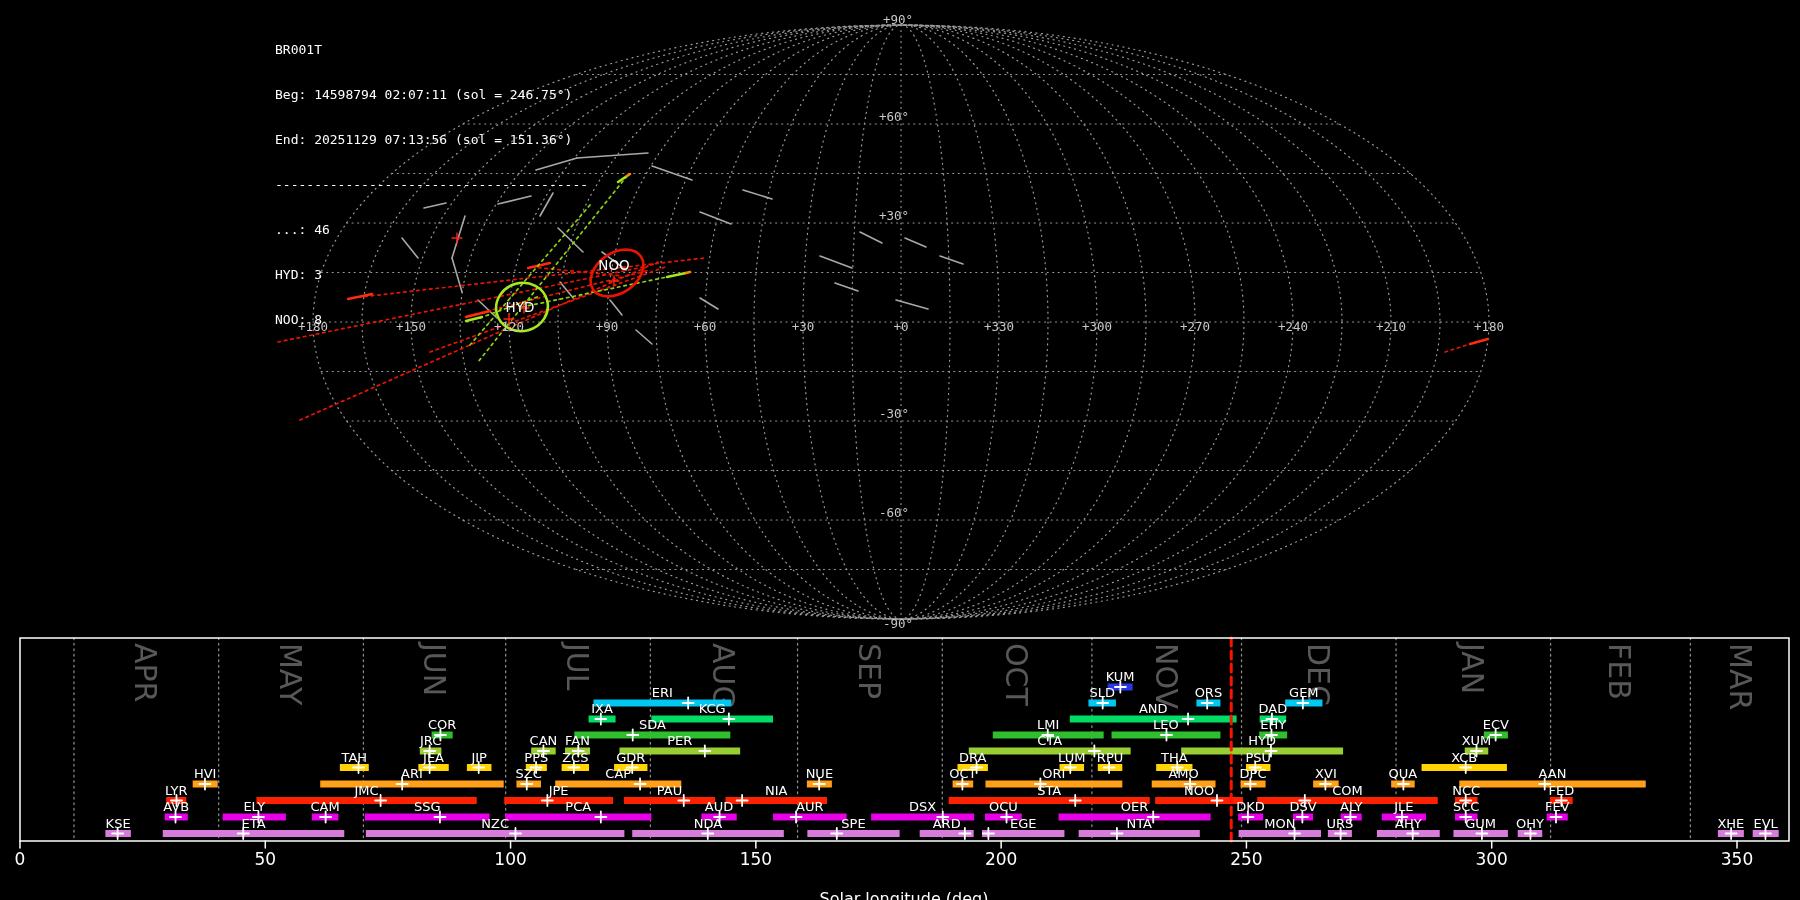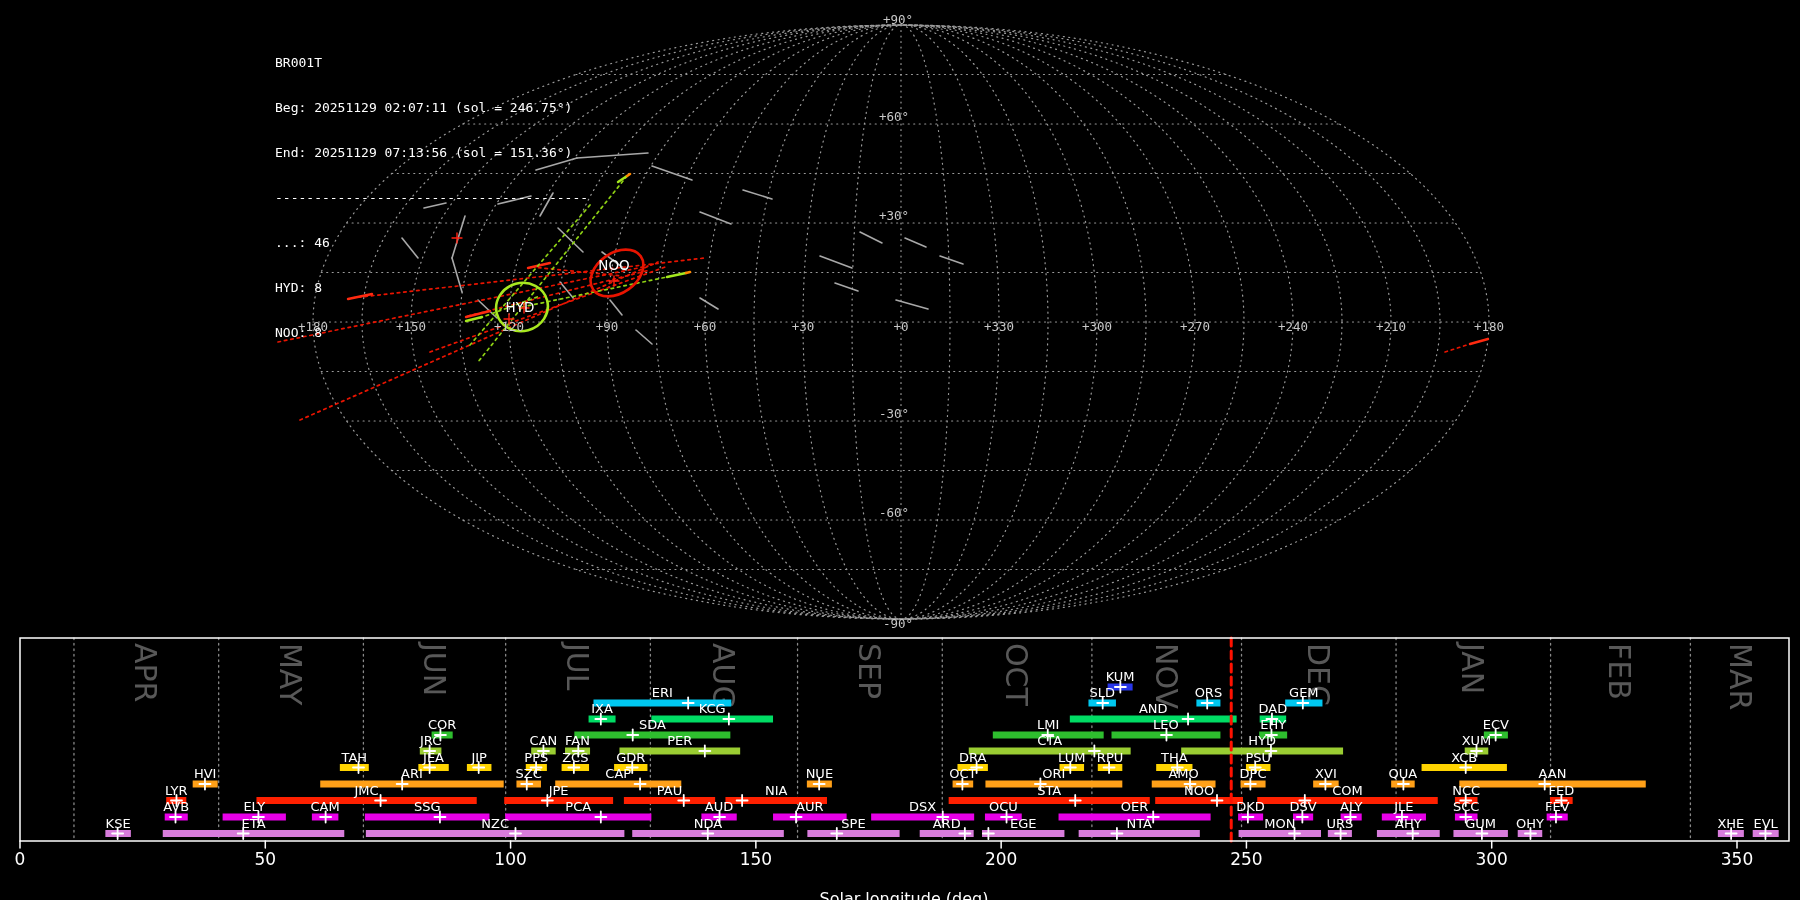--- a/index.html
+++ b/index.html
@@ -1,18 +1,18 @@
 <!DOCTYPE html>
 <html><head>
 <meta charset="utf-8">
 <style>
   html,body{margin:0;padding:0;background:#000;}
   #page{position:relative;width:1800px;height:900px;background:#000;overflow:hidden;
         font-family:"DejaVu Sans",sans-serif;}
-  #header-block{position:absolute;left:275px;top:25px;color:#fff;
+  #header-block{position:absolute;left:275px;top:12px;color:#fff;
         font-family:"DejaVu Sans Mono",monospace;font-size:13px;line-height:15px;white-space:pre;}
   #scene{position:absolute;left:0;top:0;}
   #xaxis-title{position:absolute;left:704px;top:889px;width:400px;text-align:center;
         color:#fff;font-size:16px;font-family:"DejaVu Sans",sans-serif;}
   svg text{font-family:"DejaVu Sans",sans-serif;}
   svg text.mono{font-family:"DejaVu Sans Mono",monospace;}
 </style>
 </head>
 <body>
 
@@ -513,21 +513,21 @@
         <line x1="1246.42817526345" y1="841" x2="1246.42817526345" y2="848" stroke="#fff" stroke-width="1.5" stroke-linecap="round"></line>
         <text x="1246.42817526345" y="865" font-size="17" fill="#fff" text-anchor="middle">250</text>
         <line x1="1491.7138103161399" y1="841" x2="1491.7138103161399" y2="848" stroke="#fff" stroke-width="1.5" stroke-linecap="round"></line>
         <text x="1491.7138103161399" y="865" font-size="17" fill="#fff" text-anchor="middle">300</text>
         <line x1="1736.9994453688298" y1="841" x2="1736.9994453688298" y2="848" stroke="#fff" stroke-width="1.5" stroke-linecap="round"></line>
         <text x="1736.9994453688298" y="865" font-size="17" fill="#fff" text-anchor="middle">350</text>
       </g>
     </svg>
   <div id="header-block">
     <div>BR001T</div>
-    <div>Beg: 20251129 02:07:11 (sol = 246.75°)</div>
+    <div>Beg: 14598794 02:07:11 (sol = 246.75°)</div>
     <div>End: 20251129 07:13:56 (sol = 151.36°)</div>
     <div>----------------------------------------</div>
     <div>...: 46</div>
-    <div>HYD: 8</div>
+    <div>HYD: 3</div>
     <div>NOO: 8</div>
   </div>
   <div id="xaxis-title">Solar longitude (deg)</div>
 </div>
 
 </body></html>

